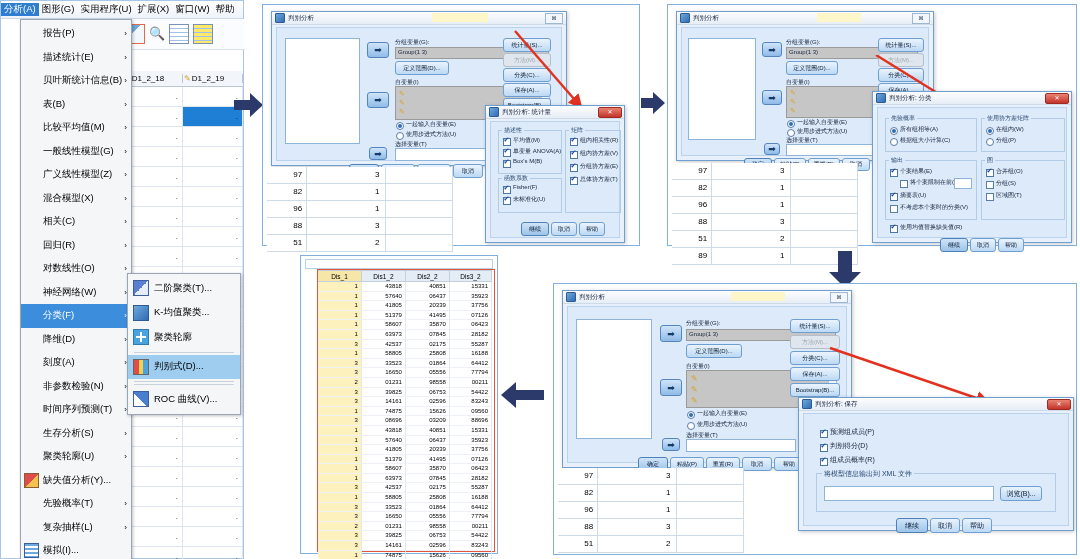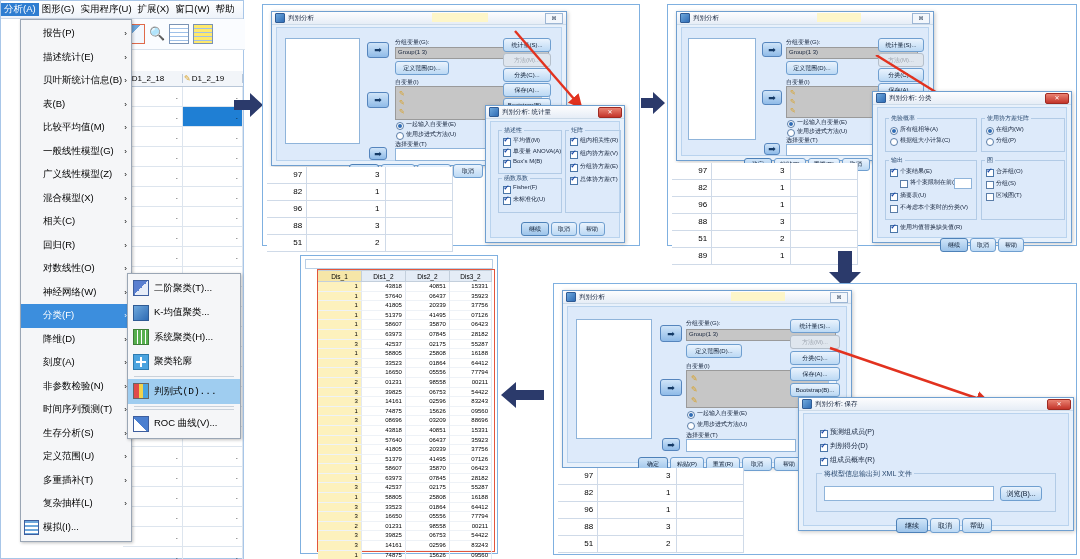--- a/index.html
+++ b/index.html
@@ -47,21 +47,21 @@
     box-shadow:1px 1px 3px rgba(0,0,0,.25);padding:2px 0;}
   #menu-main{left:19px;top:18px;width:110px;}
   .mitem{height:23.5px;display:flex;align-items:center;font-size:9.5px;
      padding-left:22px;padding-right:4px;position:relative;white-space:nowrap;}
   .mitem.hi{background:#3c8edd;color:#fff;}
   .mitem .arr{position:absolute;right:4px;font-size:8px;}
   .mitem .ic{position:absolute;left:3px;width:13px;height:13px;}
   #menu-sub{left:126px;top:272px;width:112px;}
   .mitem2{height:24.5px;display:flex;align-items:center;font-size:9.5px;
      padding-left:26px;white-space:nowrap;position:relative;}
-  .mitem2.hi{background:#9fcdf0;font-family:Liberation Mono, monospace;}
+  .mitem2.hi{background:#9fcdf0;}
   .mitem2 .ic{position:absolute;left:5px;width:14px;height:14px;}
   .msep{height:1px;background:#c9d1da;margin:2px 6px;}
 
   
   .ic-2step{background:linear-gradient(135deg,#5a7fd0 50%,#e7edf8 50%);border:1px solid #3d5e9e;}
   .ic-kmeans{background:linear-gradient(135deg,#6fa8dc,#2f6cb5);border:1px solid #2f5b94;}
   .ic-hier{background:repeating-linear-gradient(90deg,#57b04e 0 3px,#fff 3px 4px);border:1px solid #3e7d38;}
   .ic-plus{background:#4aa3df;border:1px solid #2d7bb0;position:relative;}
   .ic-plus:before,.ic-plus:after{content:"";position:absolute;background:#fff;}
   .ic-plus:before{left:6px;top:2px;width:2px;height:10px;}
@@ -344,48 +344,48 @@
       </div>
       <div class="mitem">
         <span>时间序列预测(T)</span>
         <span class="arr">›</span>
       </div>
       <div class="mitem">
         <span>生存分析(S)</span>
         <span class="arr">›</span>
       </div>
       <div class="mitem">
-        <span>定义范围(U)</span>
-        <span class="arr">›</span>
-      </div>
-      <div class="mitem">
-        <span>多重插补(T)</span>
+        <span>聚类轮廓(U)</span>
+        <span class="arr">›</span>
+      </div>
+      <div class="mitem">
+        <span class="ic ic-miss"></span>
+        <span>缺失值分析(Y)...</span>
+      </div>
+      <div class="mitem">
+        <span>先验概率(T)</span>
         <span class="arr">›</span>
       </div>
       <div class="mitem">
         <span>复杂抽样(L)</span>
         <span class="arr">›</span>
       </div>
       <div class="mitem">
         <span class="ic ic-sim"></span>
         <span>模拟(I)...</span>
       </div>
     </div>
   <div class="dropdown" id="menu-sub">
       <div class="mitem2">
         <span class="ic ic-2step"></span>
         <span>二阶聚类(T)...</span>
       </div>
       <div class="mitem2">
         <span class="ic ic-kmeans"></span>
         <span>K-均值聚类...</span>
-      </div>
-      <div class="mitem2">
-        <span class="ic ic-hier"></span>
-        <span>系统聚类(H)...</span>
       </div>
       <div class="mitem2">
         <span class="ic ic-plus"></span>
         <span>聚类轮廓</span>
       </div>
       <div class="msep"></div>
       <div class="mitem2 hi">
         <span class="ic ic-disc"></span>
         <span>判别式(D)...</span>
       </div>

